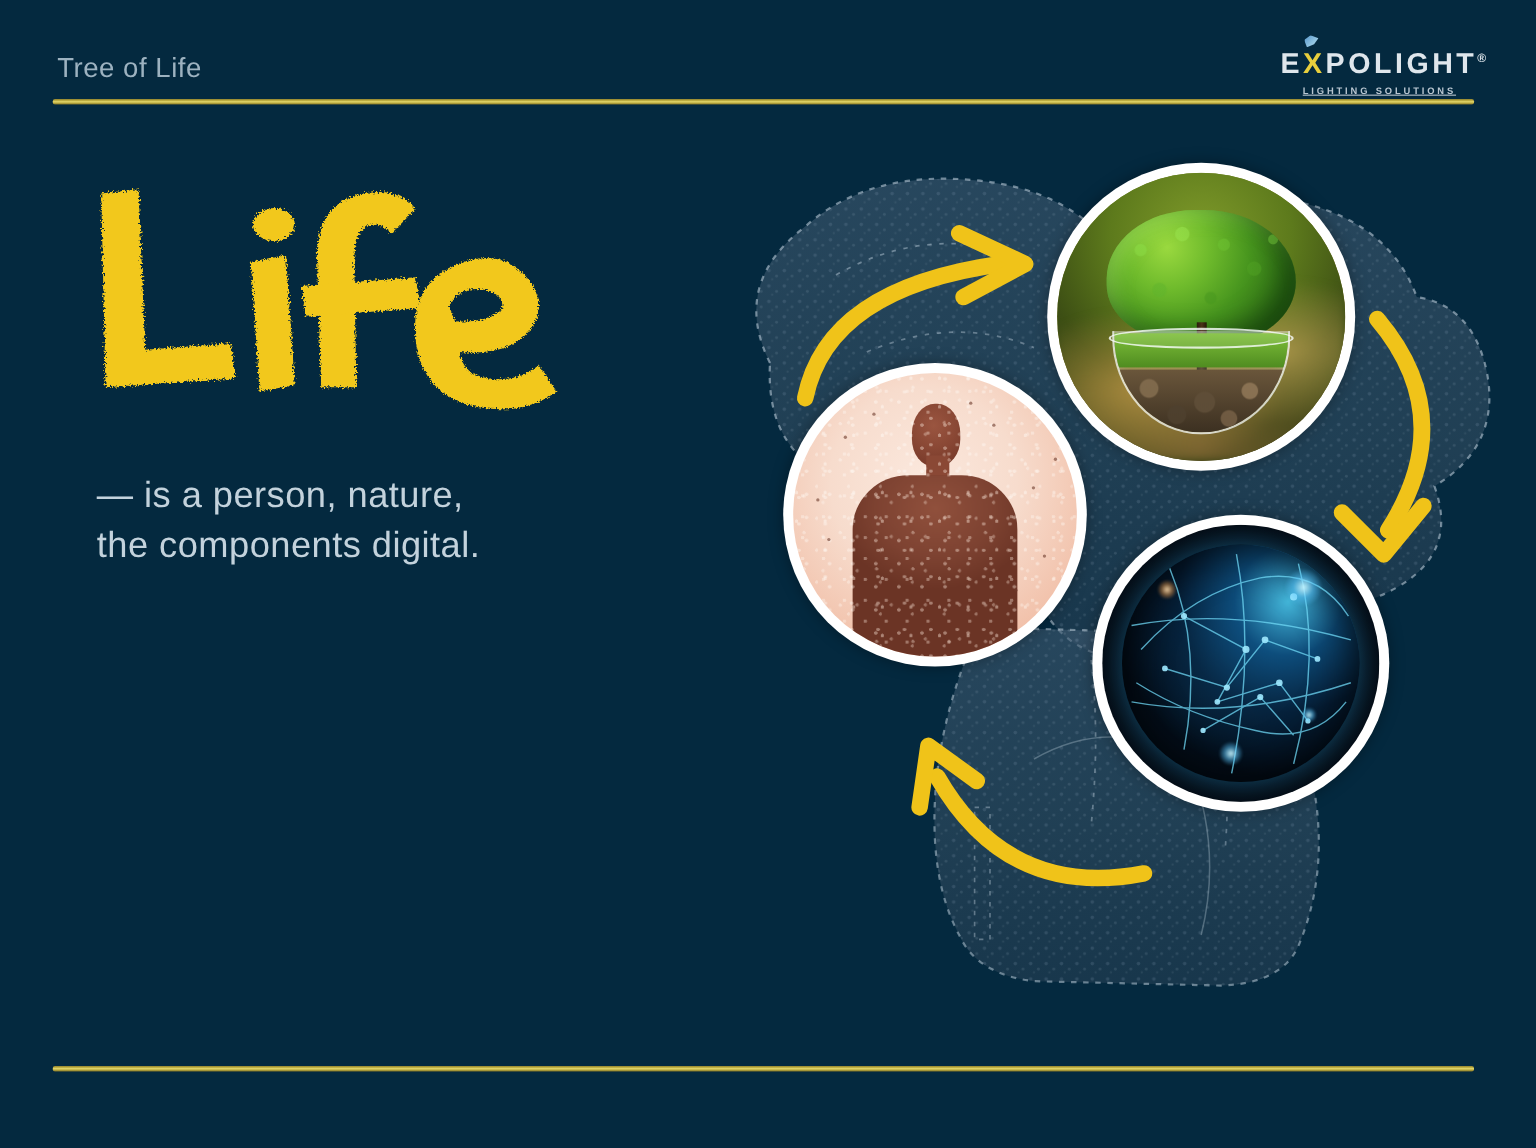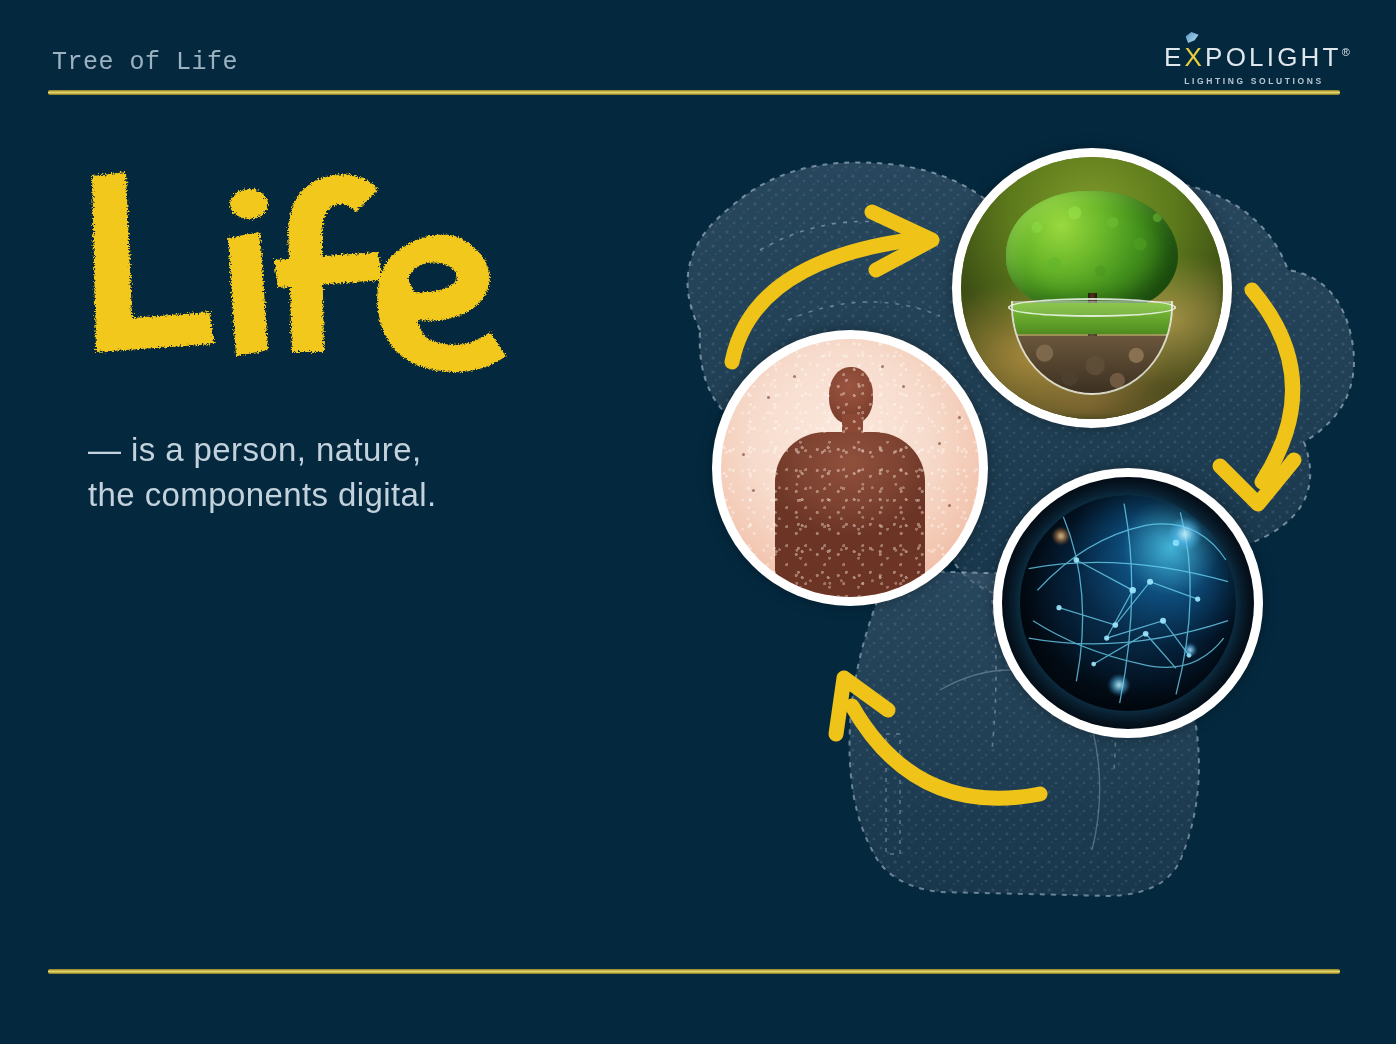--- a/index.html
+++ b/index.html
@@ -25,42 +25,42 @@
     left:0; top:0;
     width:100%; height:110px;
   }
   .header-title {
     position:absolute;
     left:52px; top:48px;
     font-size:25px;
     font-weight:400;
     letter-spacing:0.5px;
     color:#9db2c0;
-    font-family:Liberation Mono, monospace;
+    font-family:Liberation Sans, sans-serif;
   }
   .rule {
     position:absolute;
     height:5px;
     background:linear-gradient(to bottom,
         #8d7f2e 0%, #b9a83e 25%, #e3d76a 50%, #b9a83e 75%, #7d7129 100%);
     border-radius:2px;
   }
   .rule-top { left:48px; top:90px; width:1292px; }
   .rule-bottom { left:48px; top:969px; width:1292px; }
 
   
   .logo {
     position:absolute;
     right:52px; top:44px;
     text-align:center;
     width:180px;
   }
   .logo-word {
     font-size:26px;
-    font-weight:400;
+    font-weight:700;
     letter-spacing:3.2px;
     color:#dfe6ec;
     line-height:1;
     white-space:nowrap;
     display:inline-block;
     position:relative;
   }
   .logo-word .accent-x {
     color:#e8cf3d;
     position:relative;
@@ -80,20 +80,21 @@
     letter-spacing:0;
     color:#dfe6ec;
   }
   .logo-sub {
     margin-top:6px;
     font-size:8.5px;
     font-weight:700;
     letter-spacing:2.6px;
     color:#b9c6d1;
     white-space:nowrap;
+    text-decoration:underline;
   }
 
   
   .headline {
     position:absolute;
     left:78px; top:160px;
     width:520px;
     height:215px;
   }
   .headline svg { display:block; overflow:visible; }

